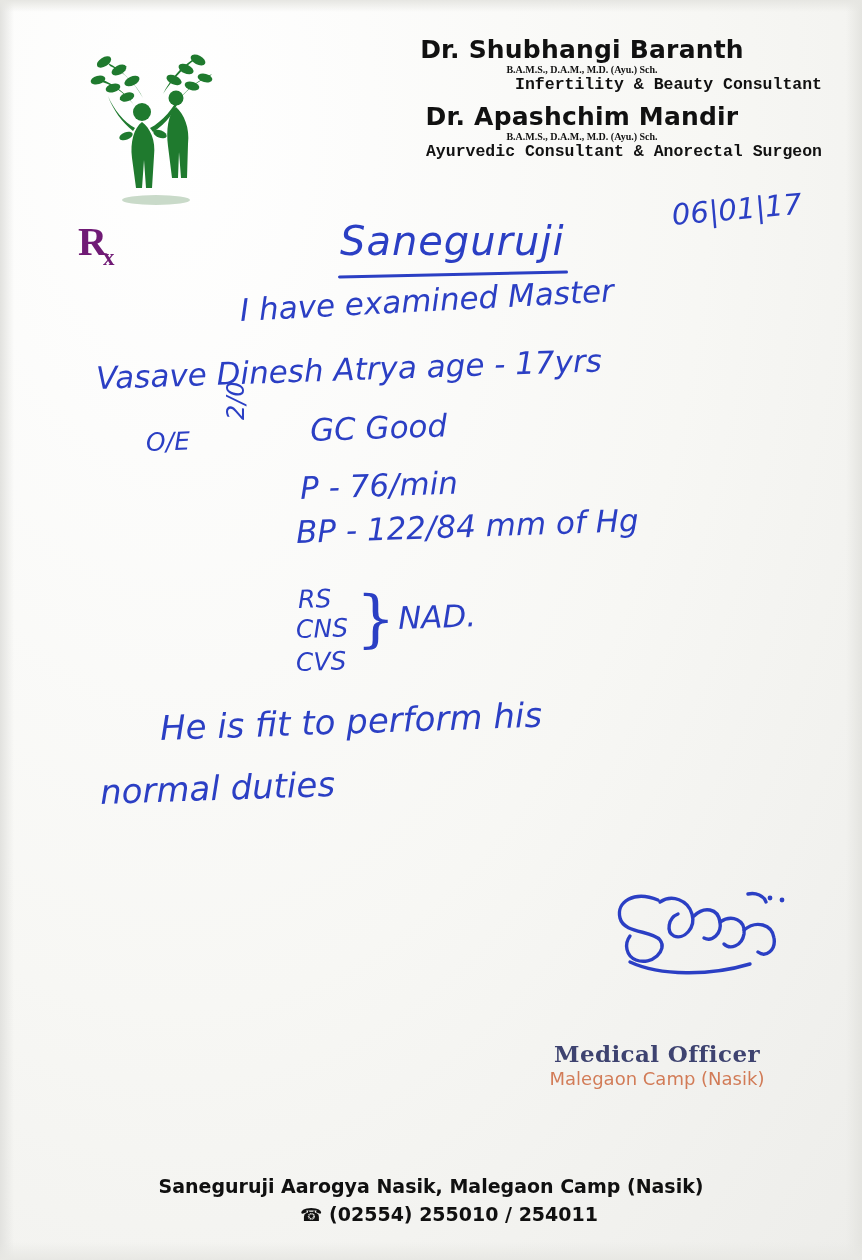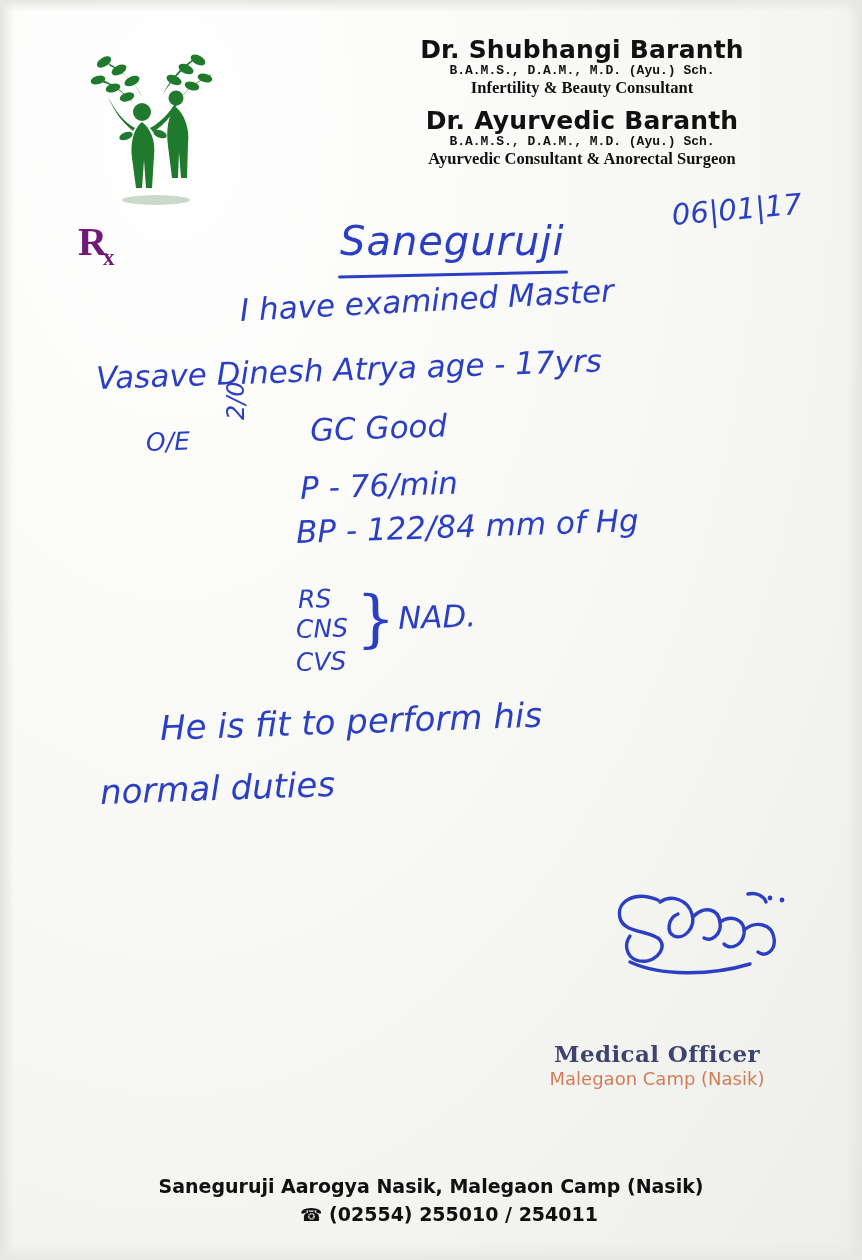--- a/index.html
+++ b/index.html
@@ -75,32 +75,33 @@
     color: #111111;
   }
   .doc-name {
     font-family: "DejaVu Sans", sans-serif;
     font-weight: bold;
     font-size: 25px;
     letter-spacing: 0.2px;
     line-height: 1.08;
   }
   .doc-quals {
-    font-family: Liberation Mono, monospace;
-    font-weight: bold;
-    font-size: 13px;
+    font-family: Liberation Serif, serif;
+    font-weight: bold;
+    font-size: 10px;
     line-height: 1.15;
     margin-top: 1px;
   }
   .doc-sub {
-    font-family: Liberation Serif, serif;
+    font-family: Liberation Mono, monospace;
     font-weight: bold;
     font-size: 16.5px;
     line-height: 1.15;
     margin-top: 0px;
+    text-align: right;
   }
   .doc-block-2 { margin-top: 9px; }
 
   
   .rx {
     position: absolute;
     left: 78px;
     top: 222px;
     font-family: "Liberation Serif", serif;
     font-weight: bold;
@@ -275,21 +276,21 @@
       </svg>
     </div>
 
     <div class="clinic-names">
       <div class="doc-block-1">
         <div class="doc-name">Dr. Shubhangi Baranth</div>
         <div class="doc-quals">B.A.M.S., D.A.M., M.D. (Ayu.) Sch.</div>
         <div class="doc-sub">Infertility &amp; Beauty Consultant</div>
       </div>
       <div class="doc-block-2">
-        <div class="doc-name">Dr. Ayurvedic Baranth</div>
+        <div class="doc-name">Dr. Apashchim Mandir</div>
         <div class="doc-quals">B.A.M.S., D.A.M., M.D. (Ayu.) Sch.</div>
         <div class="doc-sub">Ayurvedic Consultant &amp; Anorectal Surgeon</div>
       </div>
     </div>
   </div>
 
   <div class="rx">
     <span class="r">R</span><span class="x">x</span>
   </div>
 

